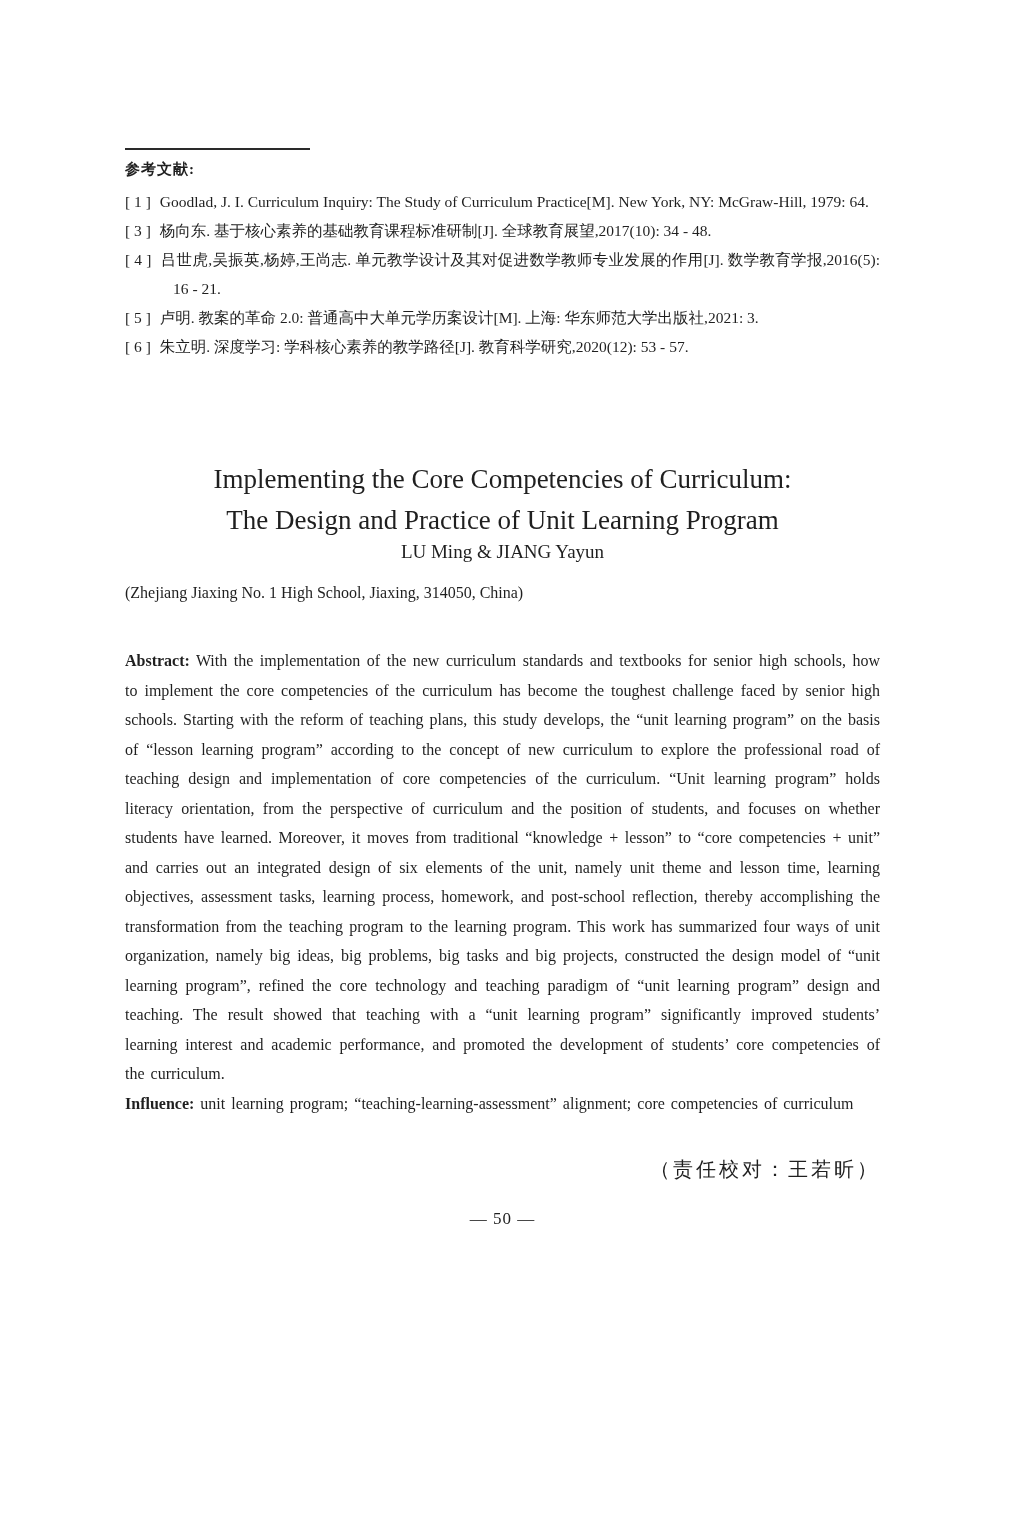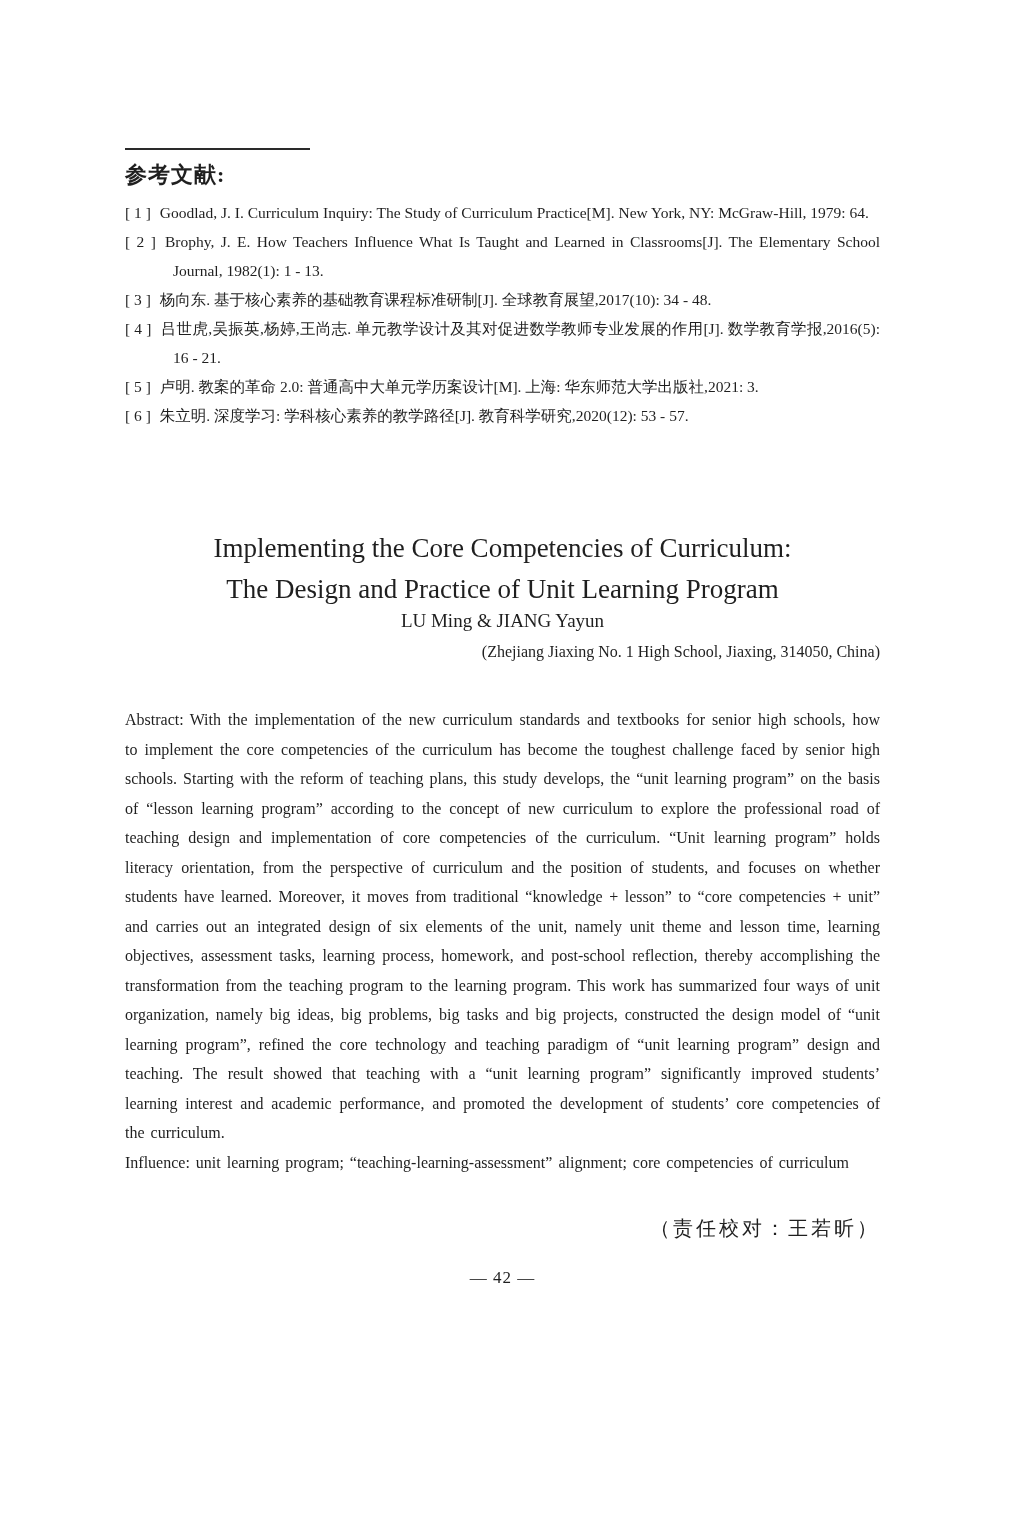--- a/index.html
+++ b/index.html
@@ -24,21 +24,21 @@
   
   .refs-rule {
     width: 185px;
     height: 0;
     border-top: 2px solid #2a2a2a;
     margin: 0 0 10px 0;
   }
   .refs-heading {
     font-family: Liberation Serif, serif;
     font-weight: bold;
-    font-size: 22px;
+    font-size: 15px;
     letter-spacing: 1px;
     margin: 0 0 8px 0;
   }
   .ref-list { margin: 0; }
   .ref-item {
     font-size: 15.5px;
     line-height: 29px;
     padding-left: 48px;
     text-indent: -48px;
     text-align: justify;
@@ -50,34 +50,34 @@
     font-weight: normal;
     font-size: 27px;
     line-height: 41px;
     margin-top: 98px;
   }
   .authors {
     text-align: center;
     font-size: 19px;
   }
   .affiliation {
-    text-align: right;
+    text-align: left;
     font-size: 16px;
-    margin-top: 11px;
+    margin-top: 21px;
   }
   
   .abstract, .keywords {
     font-size: 16px;
     line-height: 29.5px;
     text-align: justify;
     word-spacing: 2px;
     margin: 0;
   }
   .abstract { margin-top: 44px; }
-  .para-label { font-weight: normal; margin-right: 6px; }
+  .para-label { font-weight: bold; margin-right: 6px; }
   
   .proofreader {
     text-align: right;
     font-size: 20px;
     letter-spacing: 3px;
     margin-top: 38px;
   }
   .page-number {
     text-align: center;
     font-size: 17px;
@@ -90,21 +90,20 @@
 
 <div class="page">
 
   <div class="refs-rule"></div>
 
   <h3 class="refs-heading">参考文献:</h3>
 
   <div class="ref-list">
     <div class="ref-item"><span class="ref-label">[ 1 ]</span><span>Goodlad, J. I. Curriculum Inquiry: The Study of Curriculum Practice[M]. New York, NY: McGraw-Hill, 1979: 64.</span></div>
 
-    <div class="ref-item"><span class="ref-label">[ 2 ]</span><span>Brophy, J. E. How Teachers Influence What Is Taught and Learned in Classrooms[J]. The Elementary School Journal, 1982(1): 1 - 13.</span></div>
 
     <div class="ref-item"><span class="ref-label">[ 3 ]</span><span>杨向东. 基于核心素养的基础教育课程标准研制[J]. 全球教育展望,2017(10): 34 - 48.</span></div>
 
     <div class="ref-item"><span class="ref-label">[ 4 ]</span><span>吕世虎,吴振英,杨婷,王尚志. 单元教学设计及其对促进数学教师专业发展的作用[J]. 数学教育学报,2016(5): 16 - 21.</span></div>
 
     <div class="ref-item"><span class="ref-label">[ 5 ]</span><span>卢明. 教案的革命 2.0: 普通高中大单元学历案设计[M]. 上海: 华东师范大学出版社,2021: 3.</span></div>
 
     <div class="ref-item"><span class="ref-label">[ 6 ]</span><span>朱立明. 深度学习: 学科核心素养的教学路径[J]. 教育科学研究,2020(12): 53 - 57.</span></div>
 
   </div>
@@ -117,15 +116,15 @@
   <div class="authors">LU Ming &amp; JIANG Yayun</div>
 
   <div class="affiliation">(Zhejiang Jiaxing No. 1 High School, Jiaxing, 314050, China)</div>
 
   <p class="abstract"><span class="para-label">Abstract:</span><span>With the implementation of the new curriculum standards and textbooks for senior high schools, how to implement the core competencies of the curriculum has become the toughest challenge faced by senior high schools. Starting with the reform of teaching plans, this study develops, the “unit learning program” on the basis of “lesson learning program” according to the concept of new curriculum to explore the professional road of teaching design and implementation of core competencies of the curriculum. “Unit learning program” holds literacy orientation, from the perspective of curriculum and the position of students, and focuses on whether students have learned. Moreover, it moves from traditional “knowledge + lesson” to “core competencies + unit” and carries out an integrated design of six elements of the unit, namely unit theme and lesson time, learning objectives, assessment tasks, learning process, homework, and post-school reflection, thereby accomplishing the transformation from the teaching program to the learning program. This work has summarized four ways of unit organization, namely big ideas, big problems, big tasks and big projects, constructed the design model of “unit learning program”, refined the core technology and teaching paradigm of “unit learning program” design and teaching. The result showed that teaching with a “unit learning program” significantly improved students’ learning interest and academic performance, and promoted the development of students’ core competencies of the curriculum.</span></p>
 
   <p class="keywords"><span class="para-label">Influence:</span><span>unit learning program; “teaching-learning-assessment” alignment; core competencies of curriculum</span></p>
 
   <div class="proofreader">（责任校对：王若昕）</div>
 
-  <div class="page-number">— 42 —</div>
+  <div class="page-number">— 50 —</div>
 
 </div>
 
 </body></html>

